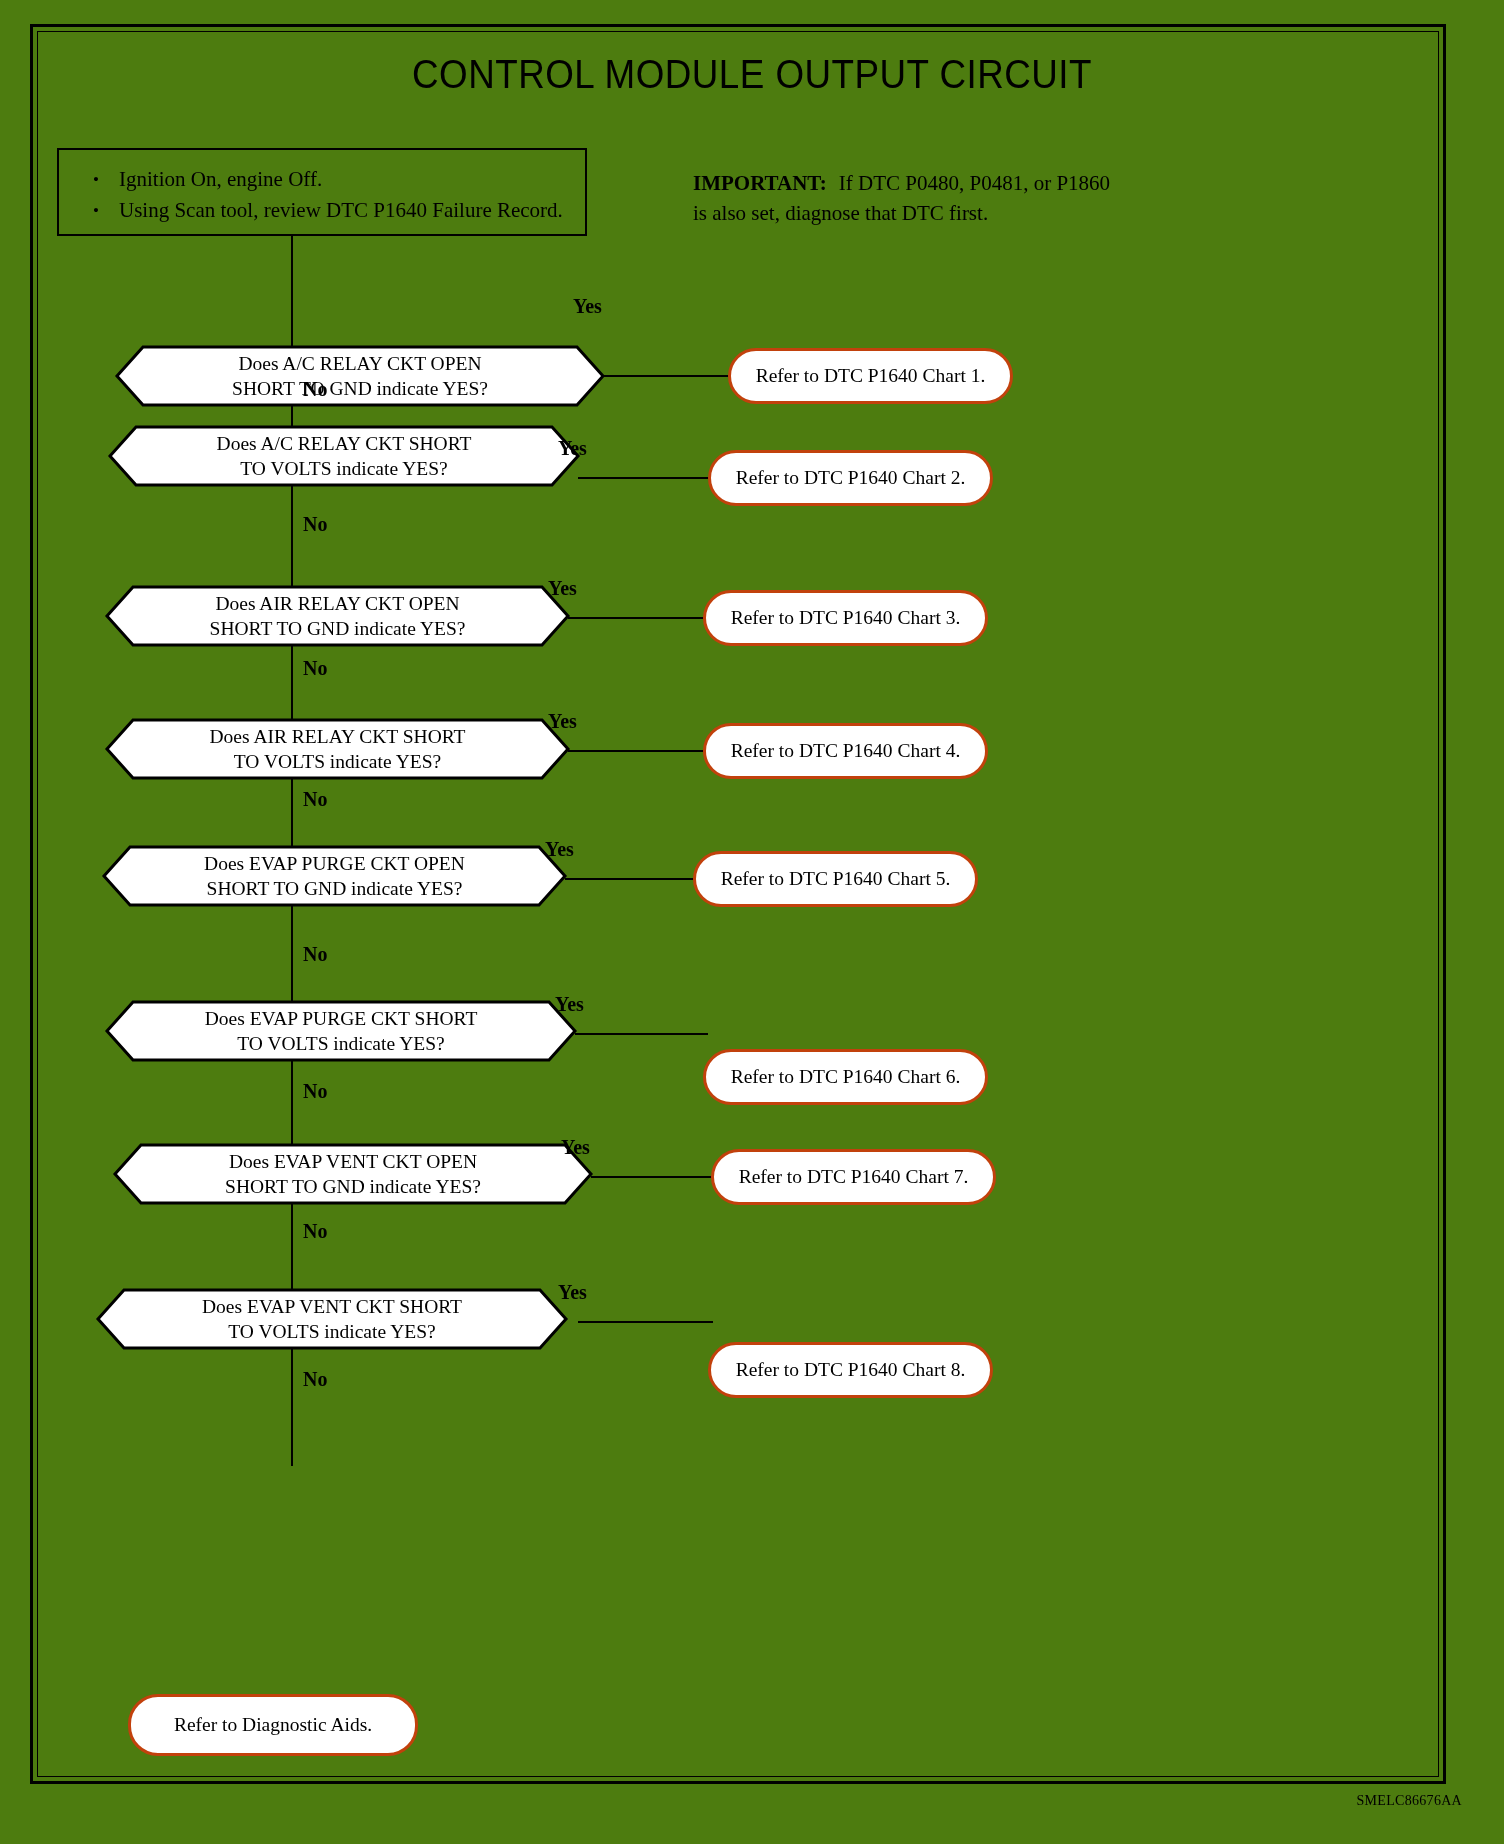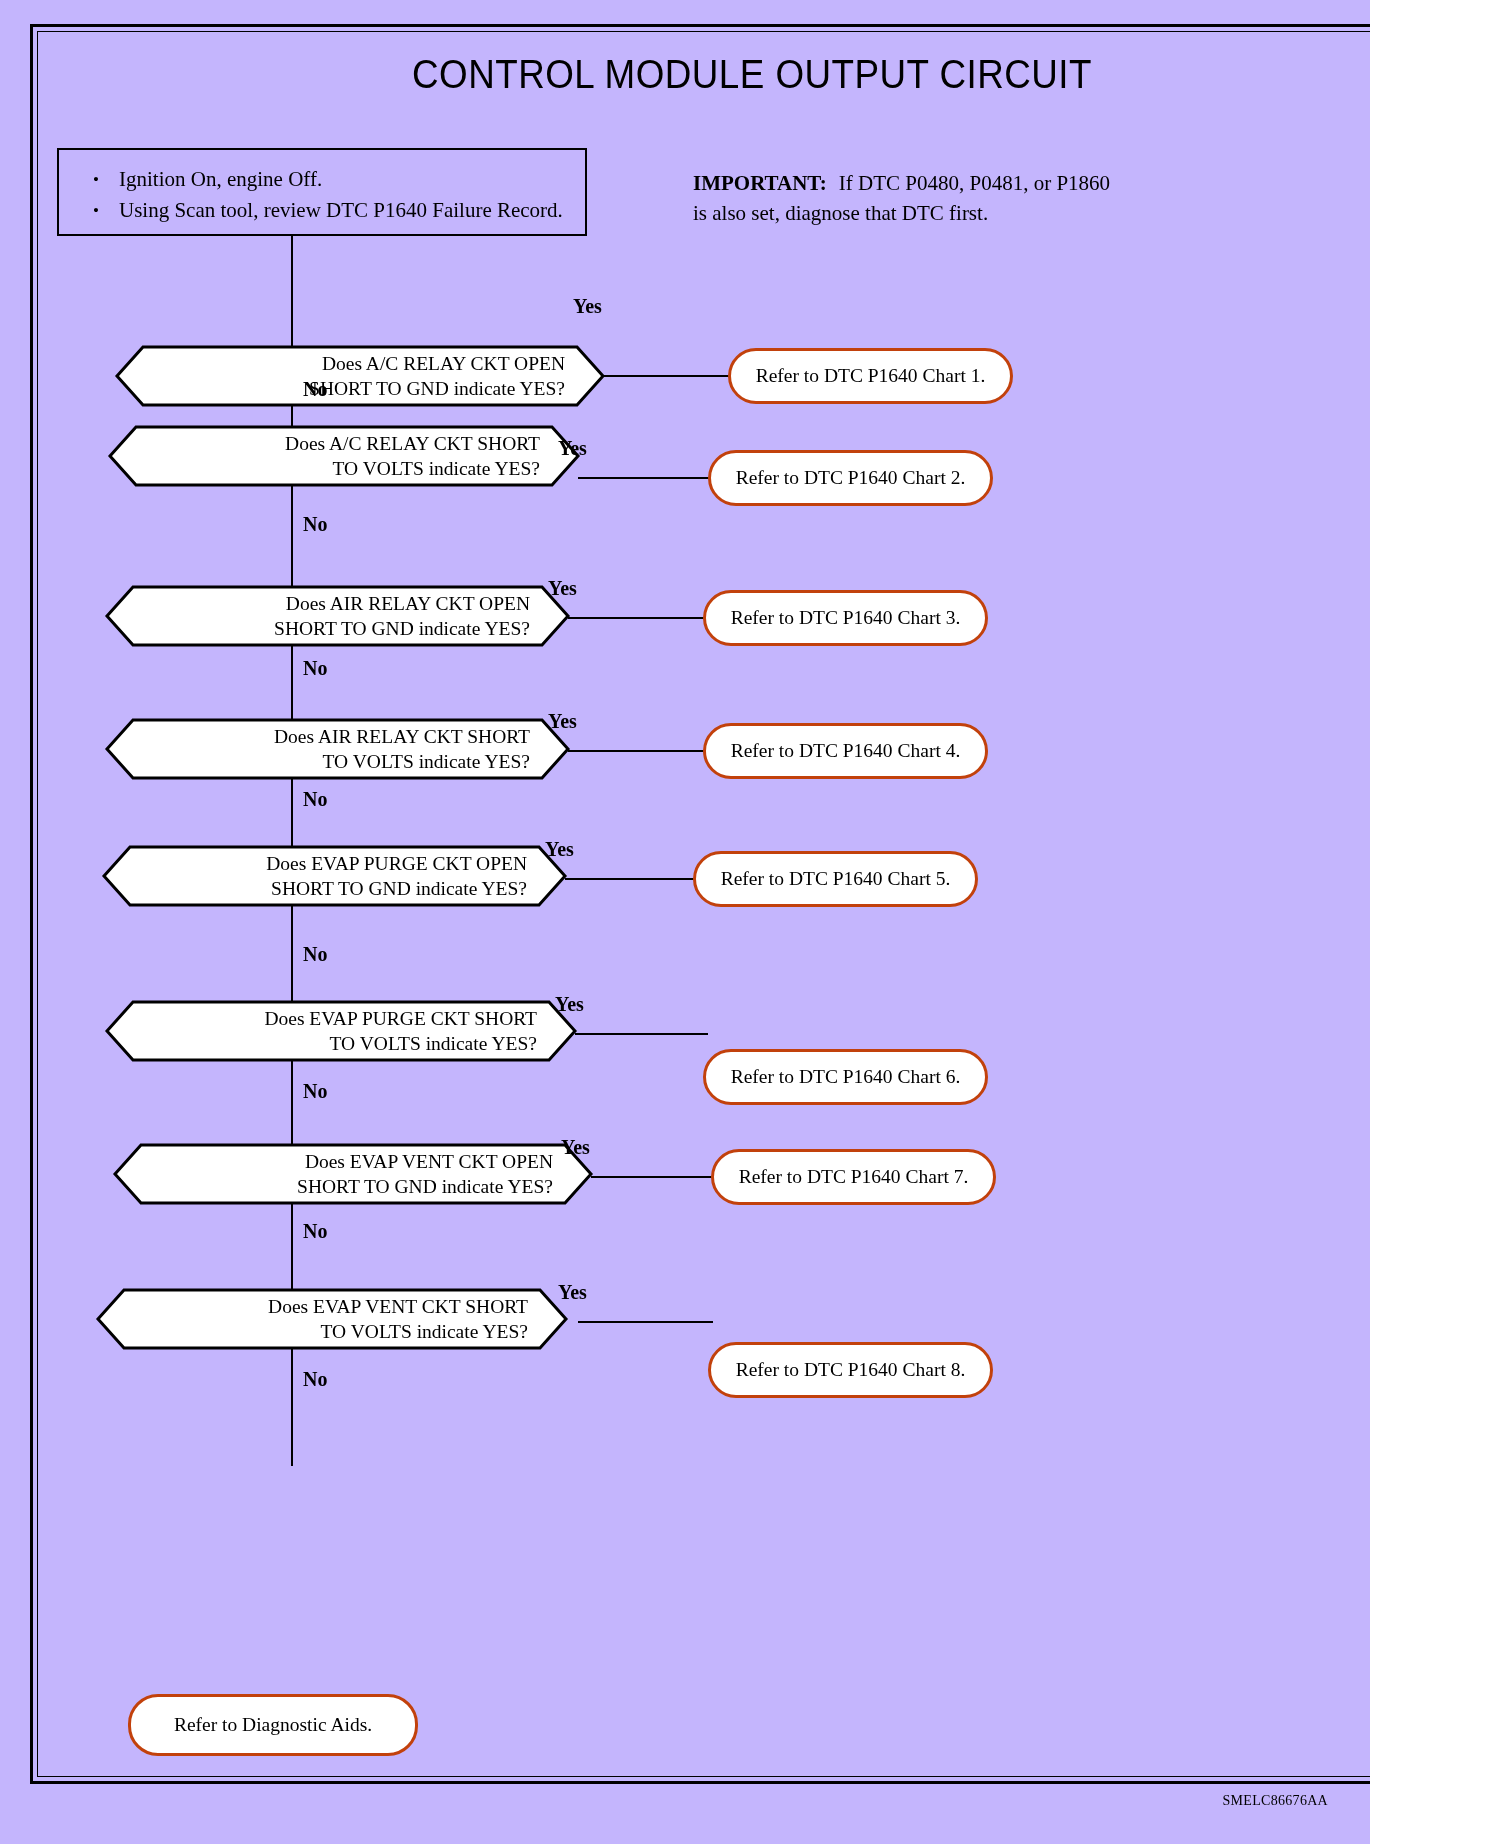--- a/index.html
+++ b/index.html
@@ -2,21 +2,21 @@
 <html><head>
 <meta charset="utf-8">
 <style>
   html,body{margin:0;padding:0;background:#ffffff;}
   body{
     width:1504px;height:1844px;
     font-family:"Liberation Serif", serif;
     color:#000;
     -webkit-font-smoothing:none;
   }
-  .page{position:relative;width:1370px;height:1844px;overflow:hidden;background:#c4b5fd;}
+  .page{position:relative;width:1504px;height:1844px;overflow:hidden;background:#4d7c0f;}
 
   
   .page-frame{
     position:absolute;left:30px;top:24px;width:1416px;height:1760px;
     border:3px solid #000;box-sizing:border-box;
   }
   .page-frame::after{
     content:"";position:absolute;left:4px;top:4px;right:4px;bottom:4px;
     border:1px solid #000;
   }
@@ -64,21 +64,20 @@
     text-align:center;
     font-size:19.5px;line-height:25px;
     box-sizing:border-box;
   }
   .decision .hexwrap{
     position:absolute;left:0;top:0;width:100%;height:100%;
   }
   .decision .hextxt{
     position:relative;z-index:2;width:100%;padding:0 60px;box-sizing:border-box;
     white-space:pre-line;
-    text-align:right;
   }
 
   
   .terminator{
     position:absolute;height:56px;
     border:3px solid #c2410c;border-radius:30px;
     background:#fff;box-sizing:border-box;
     display:flex;align-items:center;justify-content:center;
     font-size:19.5px;white-space:nowrap;
   }

